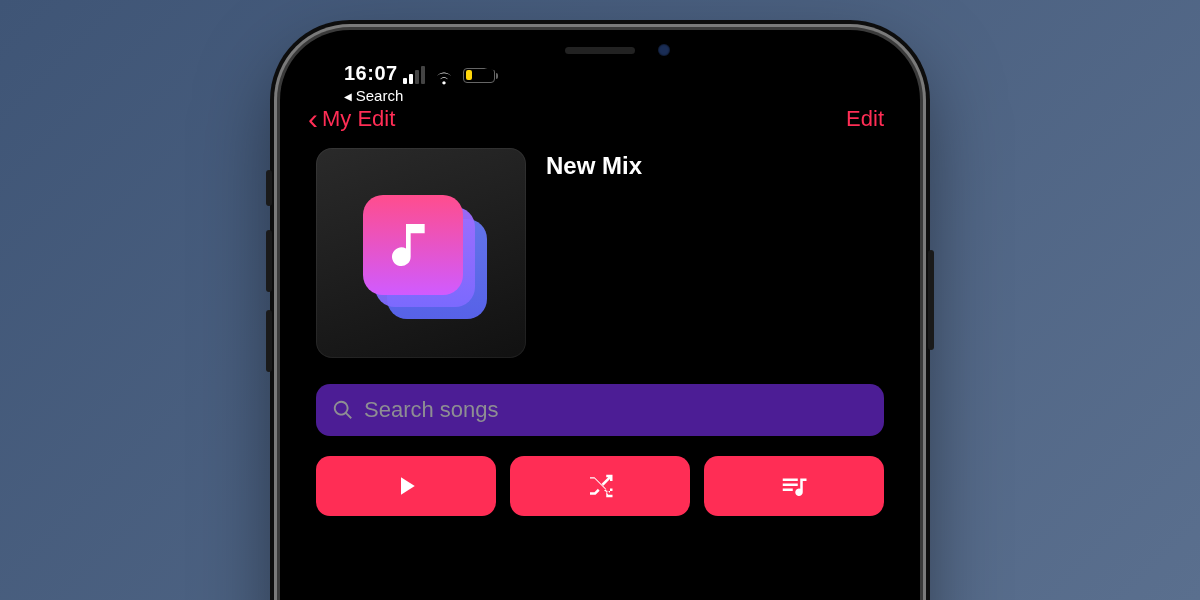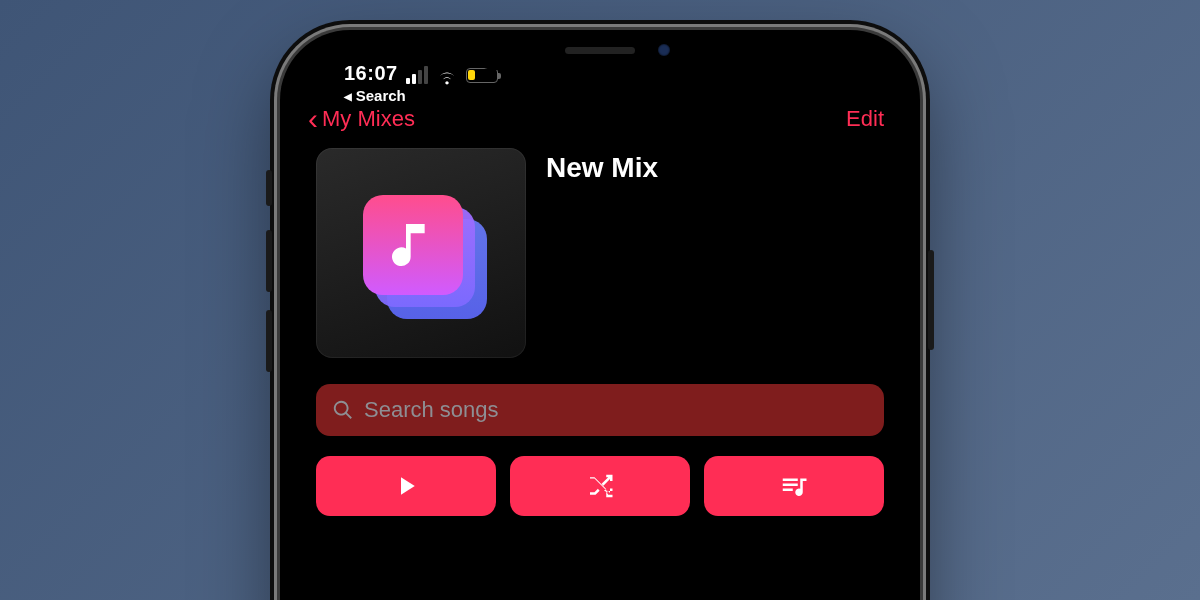--- a/index.html
+++ b/index.html
@@ -74,21 +74,21 @@
     justify-content: flex-start;
     align-items: flex-start;
     padding: 18px 30px 0 30px;
     height: 56px;
     font-size: 20px;
     font-weight: 600;
   }
   .status-left { text-align: left; padding-left: 20px; }
   .status-time { letter-spacing: 0.5px; }
   .status-back {
-    font-size: 15px; font-weight: 700; margin-top: 2px;
+    font-size: 15px; font-weight: 400; margin-top: 2px;
   }
   .status-back::before { content: "◀"; font-size: 10px; margin-right: 4px; vertical-align: 1px; }
 
   .status-right { display: flex; gap: 8px; align-items: center; padding-top: 4px; padding-right: 10px;}
 
   .signal { display: flex; align-items: flex-end; gap: 2px; }
   .signal i { display:block; width:4px; background:#fff; border-radius:1px;}
   .signal i:nth-child(1){height:6px;}
   .signal i:nth-child(2){height:10px;}
   .signal i:nth-child(3){height:14px; background:#444;}
@@ -134,25 +134,25 @@
   }
   .card {
     position:absolute; width:100px; height:100px; border-radius:20px;
     display:flex; align-items:center; justify-content:center;
   }
   .card.c3 { right:-6px; bottom:-6px; background:linear-gradient(180deg,#6a7dff,#5e6aff); opacity:0.9;}
   .card.c2 { right:6px; bottom:6px; background:linear-gradient(180deg,#a06dff,#7d6aff); opacity:0.95;}
   .card.c1 { right:18px; bottom:18px; background:linear-gradient(180deg,#ff4d8d,#d05bff);}
   .note-svg { width:56px; height:56px; }
 
-  .mix-title { font-size: 28px; font-weight: 600; padding-top: 4px;}
+  .mix-title { font-size: 24px; font-weight: 600; padding-top: 4px;}
 
   .search-field {
     margin-top: 26px;
-    background:#7f1d1d;
+    background:#4c1d95;
     border-radius:14px;
     height:52px;
     display:flex; align-items:center;
     padding: 0 16px;
     color:#8e8e93;
     font-size:22px;
     gap:10px;
   }
   .search-field svg { width:22px; height:22px; flex:none; }
 
@@ -210,21 +210,21 @@
         </div>
         <div class="battery">
           <div class="fill"></div>
         </div>
       </div>
     </div>
 
     <div class="nav-row">
       <div class="nav-back">
         <span class="chev">‹</span>
-        <span>My Mixes</span>
+        <span>My Edit</span>
       </div>
       <div class="nav-edit">Edit</div>
     </div>
 
     <div class="content">
       <div class="header-block">
         <div class="artwork">
           <div class="stack">
             <div class="card c3"></div>
             <div class="card c2"></div>

